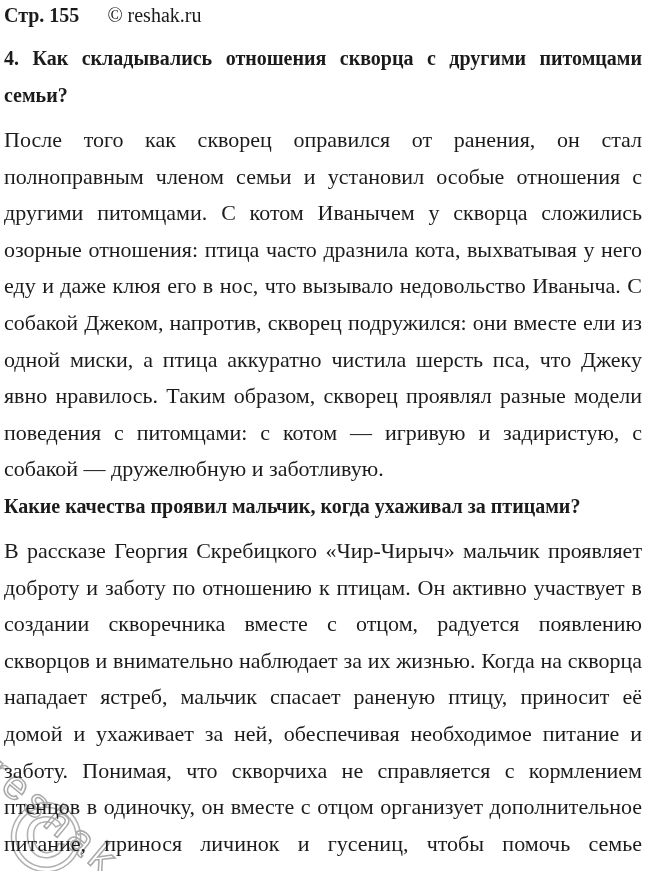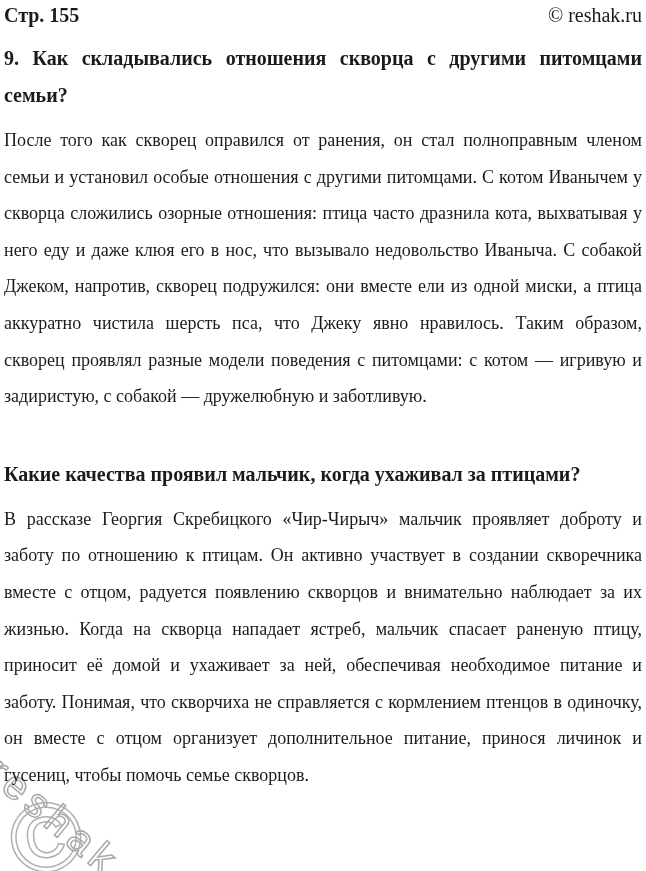--- a/index.html
+++ b/index.html
@@ -21,44 +21,44 @@
     box-sizing: border-box;
     padding: 2px 4px 0 4px;
     background: #ffffff;
   }
   .content {
     position: relative;
     z-index: 1;
   }
   .page-header {
     display: flex;
-    justify-content: space-between;
+    justify-content: flex-start;
     align-items: baseline;
     font-size: 20px;
     line-height: 26px;
   }
   .page-label {
     font-weight: bold;
   }
   .copyright {
     font-weight: normal;
     margin-left: 28px;
   }
   .question {
     margin: 0;
     font-size: 20px;
     font-weight: bold;
     line-height: 37px;
     text-align: justify;
   }
   .question.q1 { margin-top: 12px; }
-  .question.q2 { margin-top: 41px; }
+  .question.q2 { }
   .answer {
     margin: 8px 0 0 0;
-    font-size: 18px;
+    font-size: 22px;
     font-weight: normal;
     line-height: 36.6px;
     text-align: justify;
   }
   
   .watermark {
     position: absolute;
     left: 0;
     top: 742px;
     width: 260px;
@@ -101,21 +101,21 @@
     <span class="wm-text">reshak.ru</span>
   </div>
 
   <div class="content">
 
     <div class="page-header">
       <span class="page-label">Стр. 155</span>
       <span class="copyright">© reshak.ru</span>
     </div>
 
-    <p class="question q1">9. Как складывались отношения скворца с другими питомцами семьи?</p>
+    <p class="question q1">4. Как складывались отношения скворца с другими питомцами семьи?</p>
 
     <p class="answer">После того как скворец оправился от ранения, он стал полноправным членом семьи и установил особые отношения с другими питомцами. С котом Иванычем у скворца сложились озорные отношения: птица часто дразнила кота, выхватывая у него еду и даже клюя его в нос, что вызывало недовольство Иваныча. С собакой Джеком, напротив, скворец подружился: они вместе ели из одной миски, а птица аккуратно чистила шерсть пса, что Джеку явно нравилось. Таким образом, скворец проявлял разные модели поведения с питомцами: с котом — игривую и задиристую, с собакой — дружелюбную и заботливую.</p>
 
     <p class="question q2">Какие качества проявил мальчик, когда ухаживал за птицами?</p>
 
     <p class="answer">В рассказе Георгия Скребицкого «Чир-Чирыч» мальчик проявляет доброту и заботу по отношению к птицам. Он активно участвует в создании скворечника вместе с отцом, радуется появлению скворцов и внимательно наблюдает за их жизнью. Когда на скворца нападает ястреб, мальчик спасает раненую птицу, приносит её домой и ухаживает за ней, обеспечивая необходимое питание и заботу. Понимая, что скворчиха не справляется с кормлением птенцов в одиночку, он вместе с отцом организует дополнительное питание, принося личинок и гусениц, чтобы помочь семье скворцов.</p>
 
   </div>
 </div>
 

